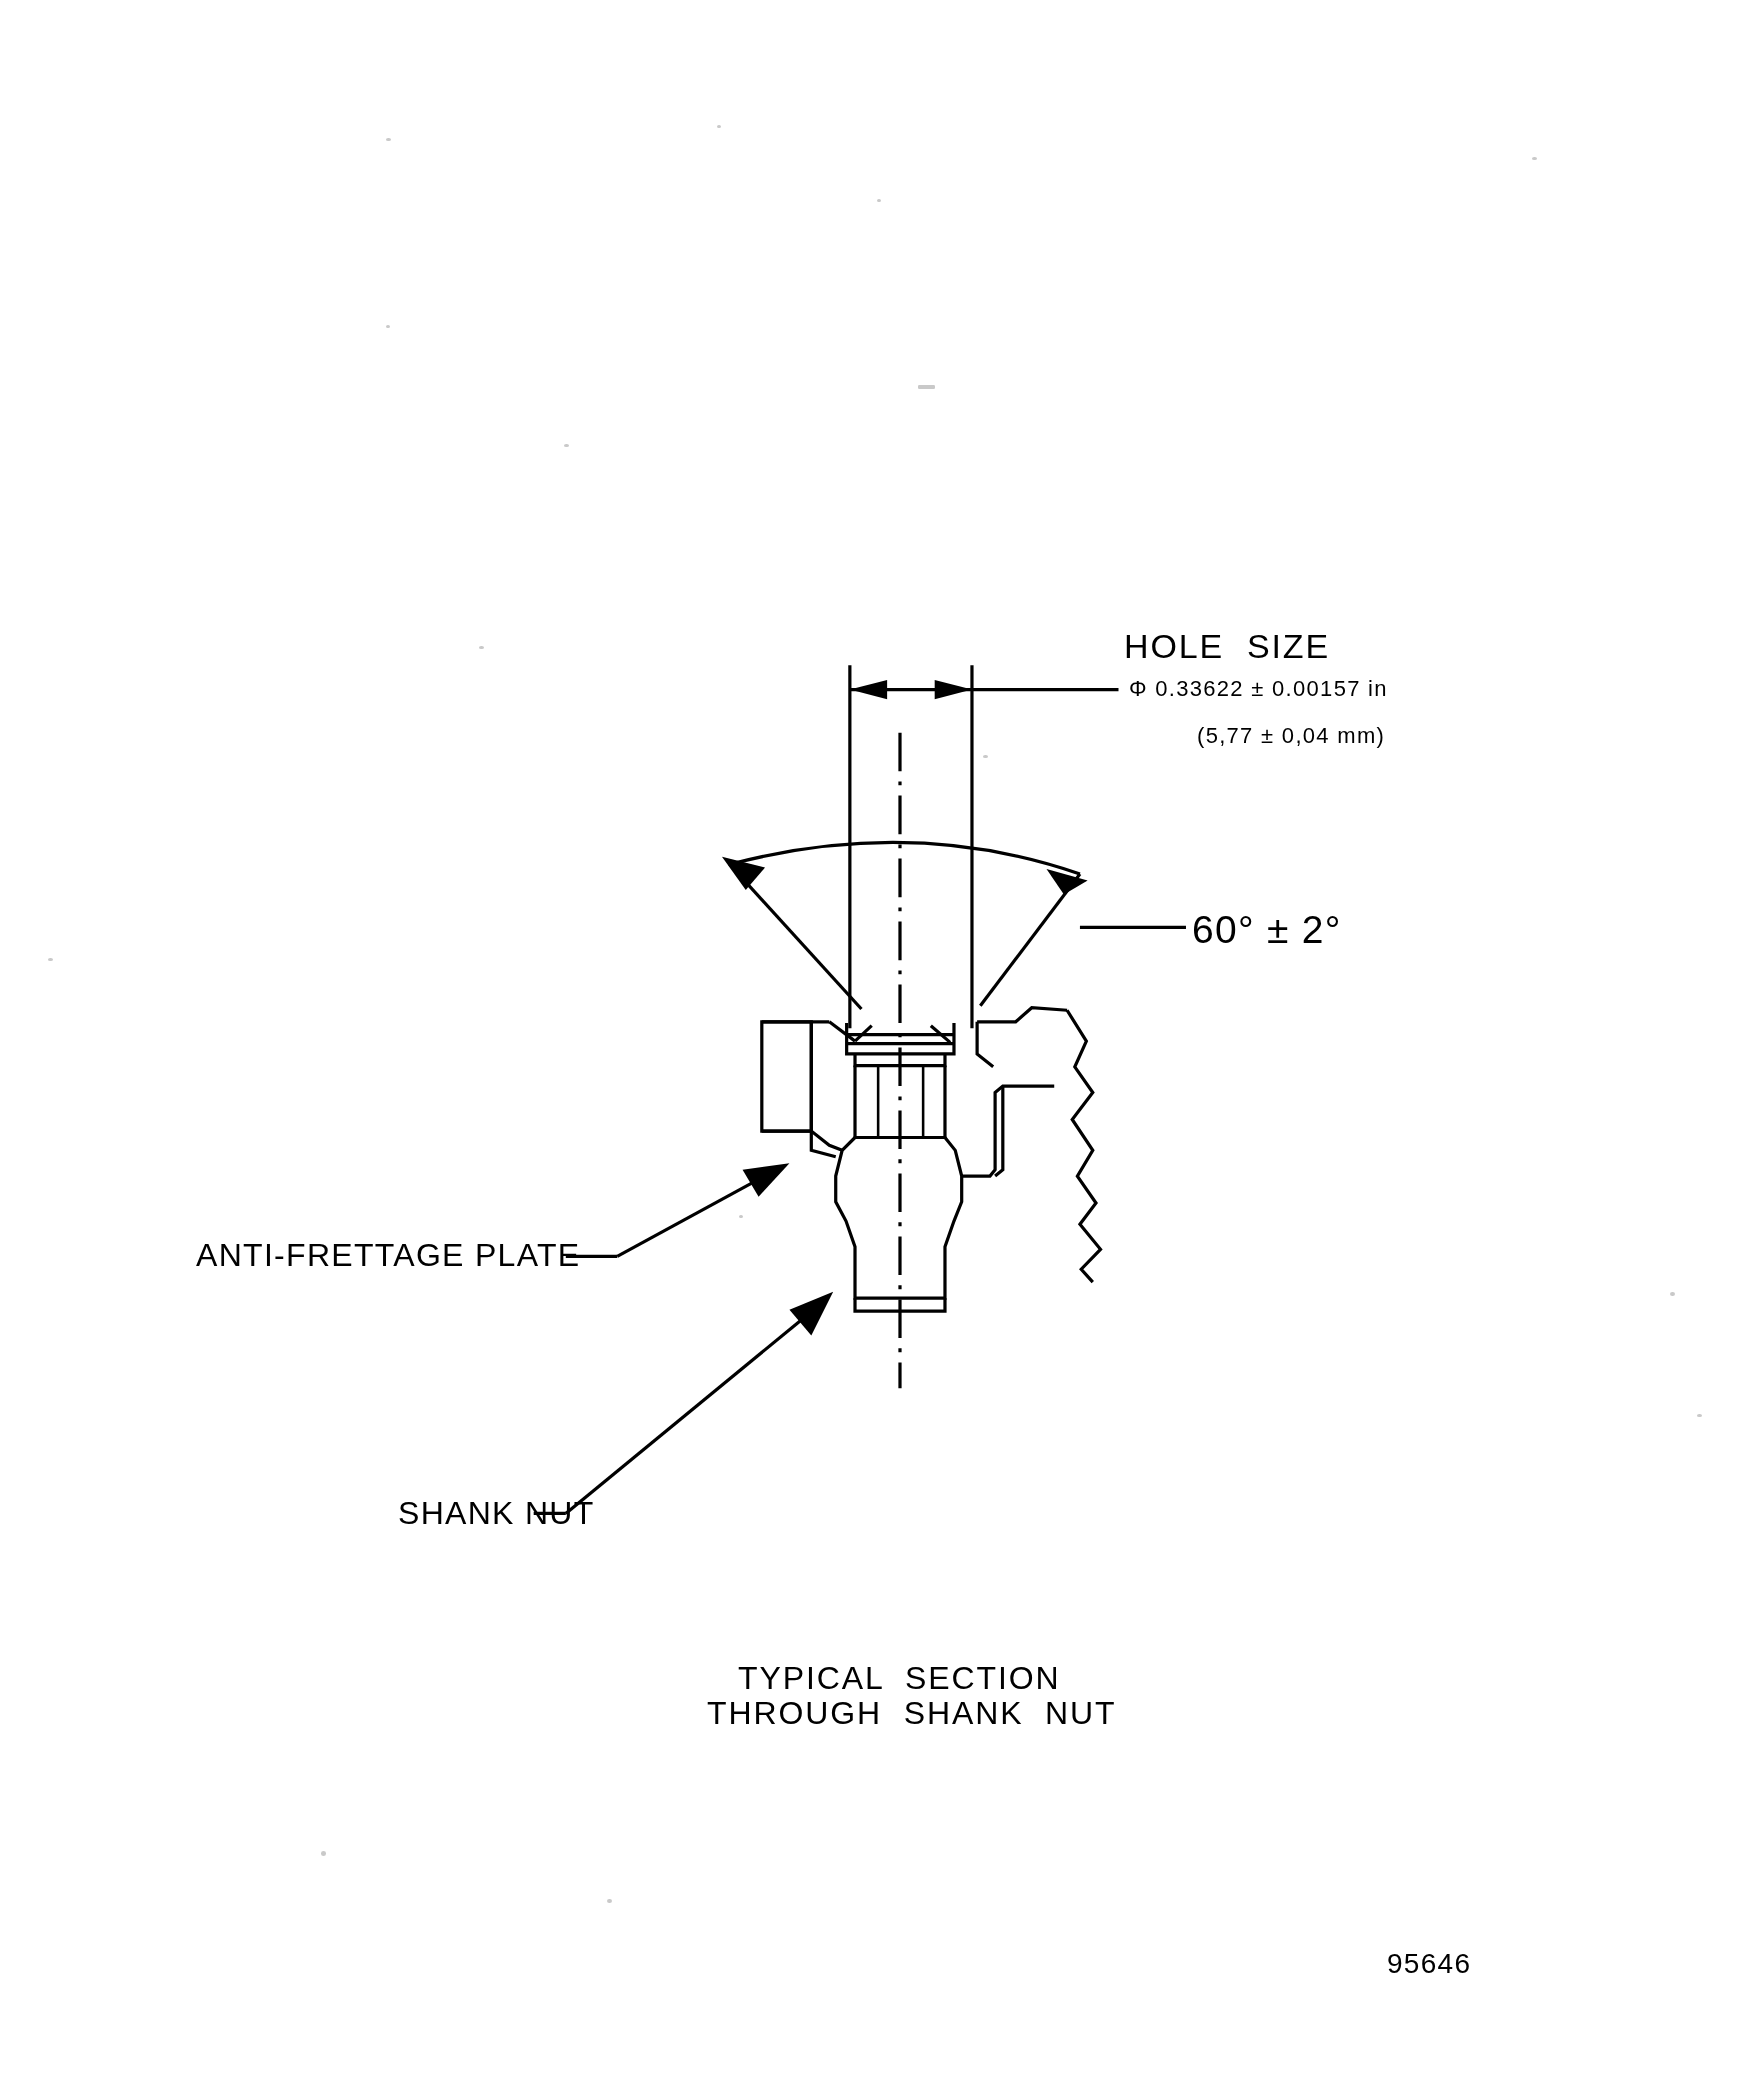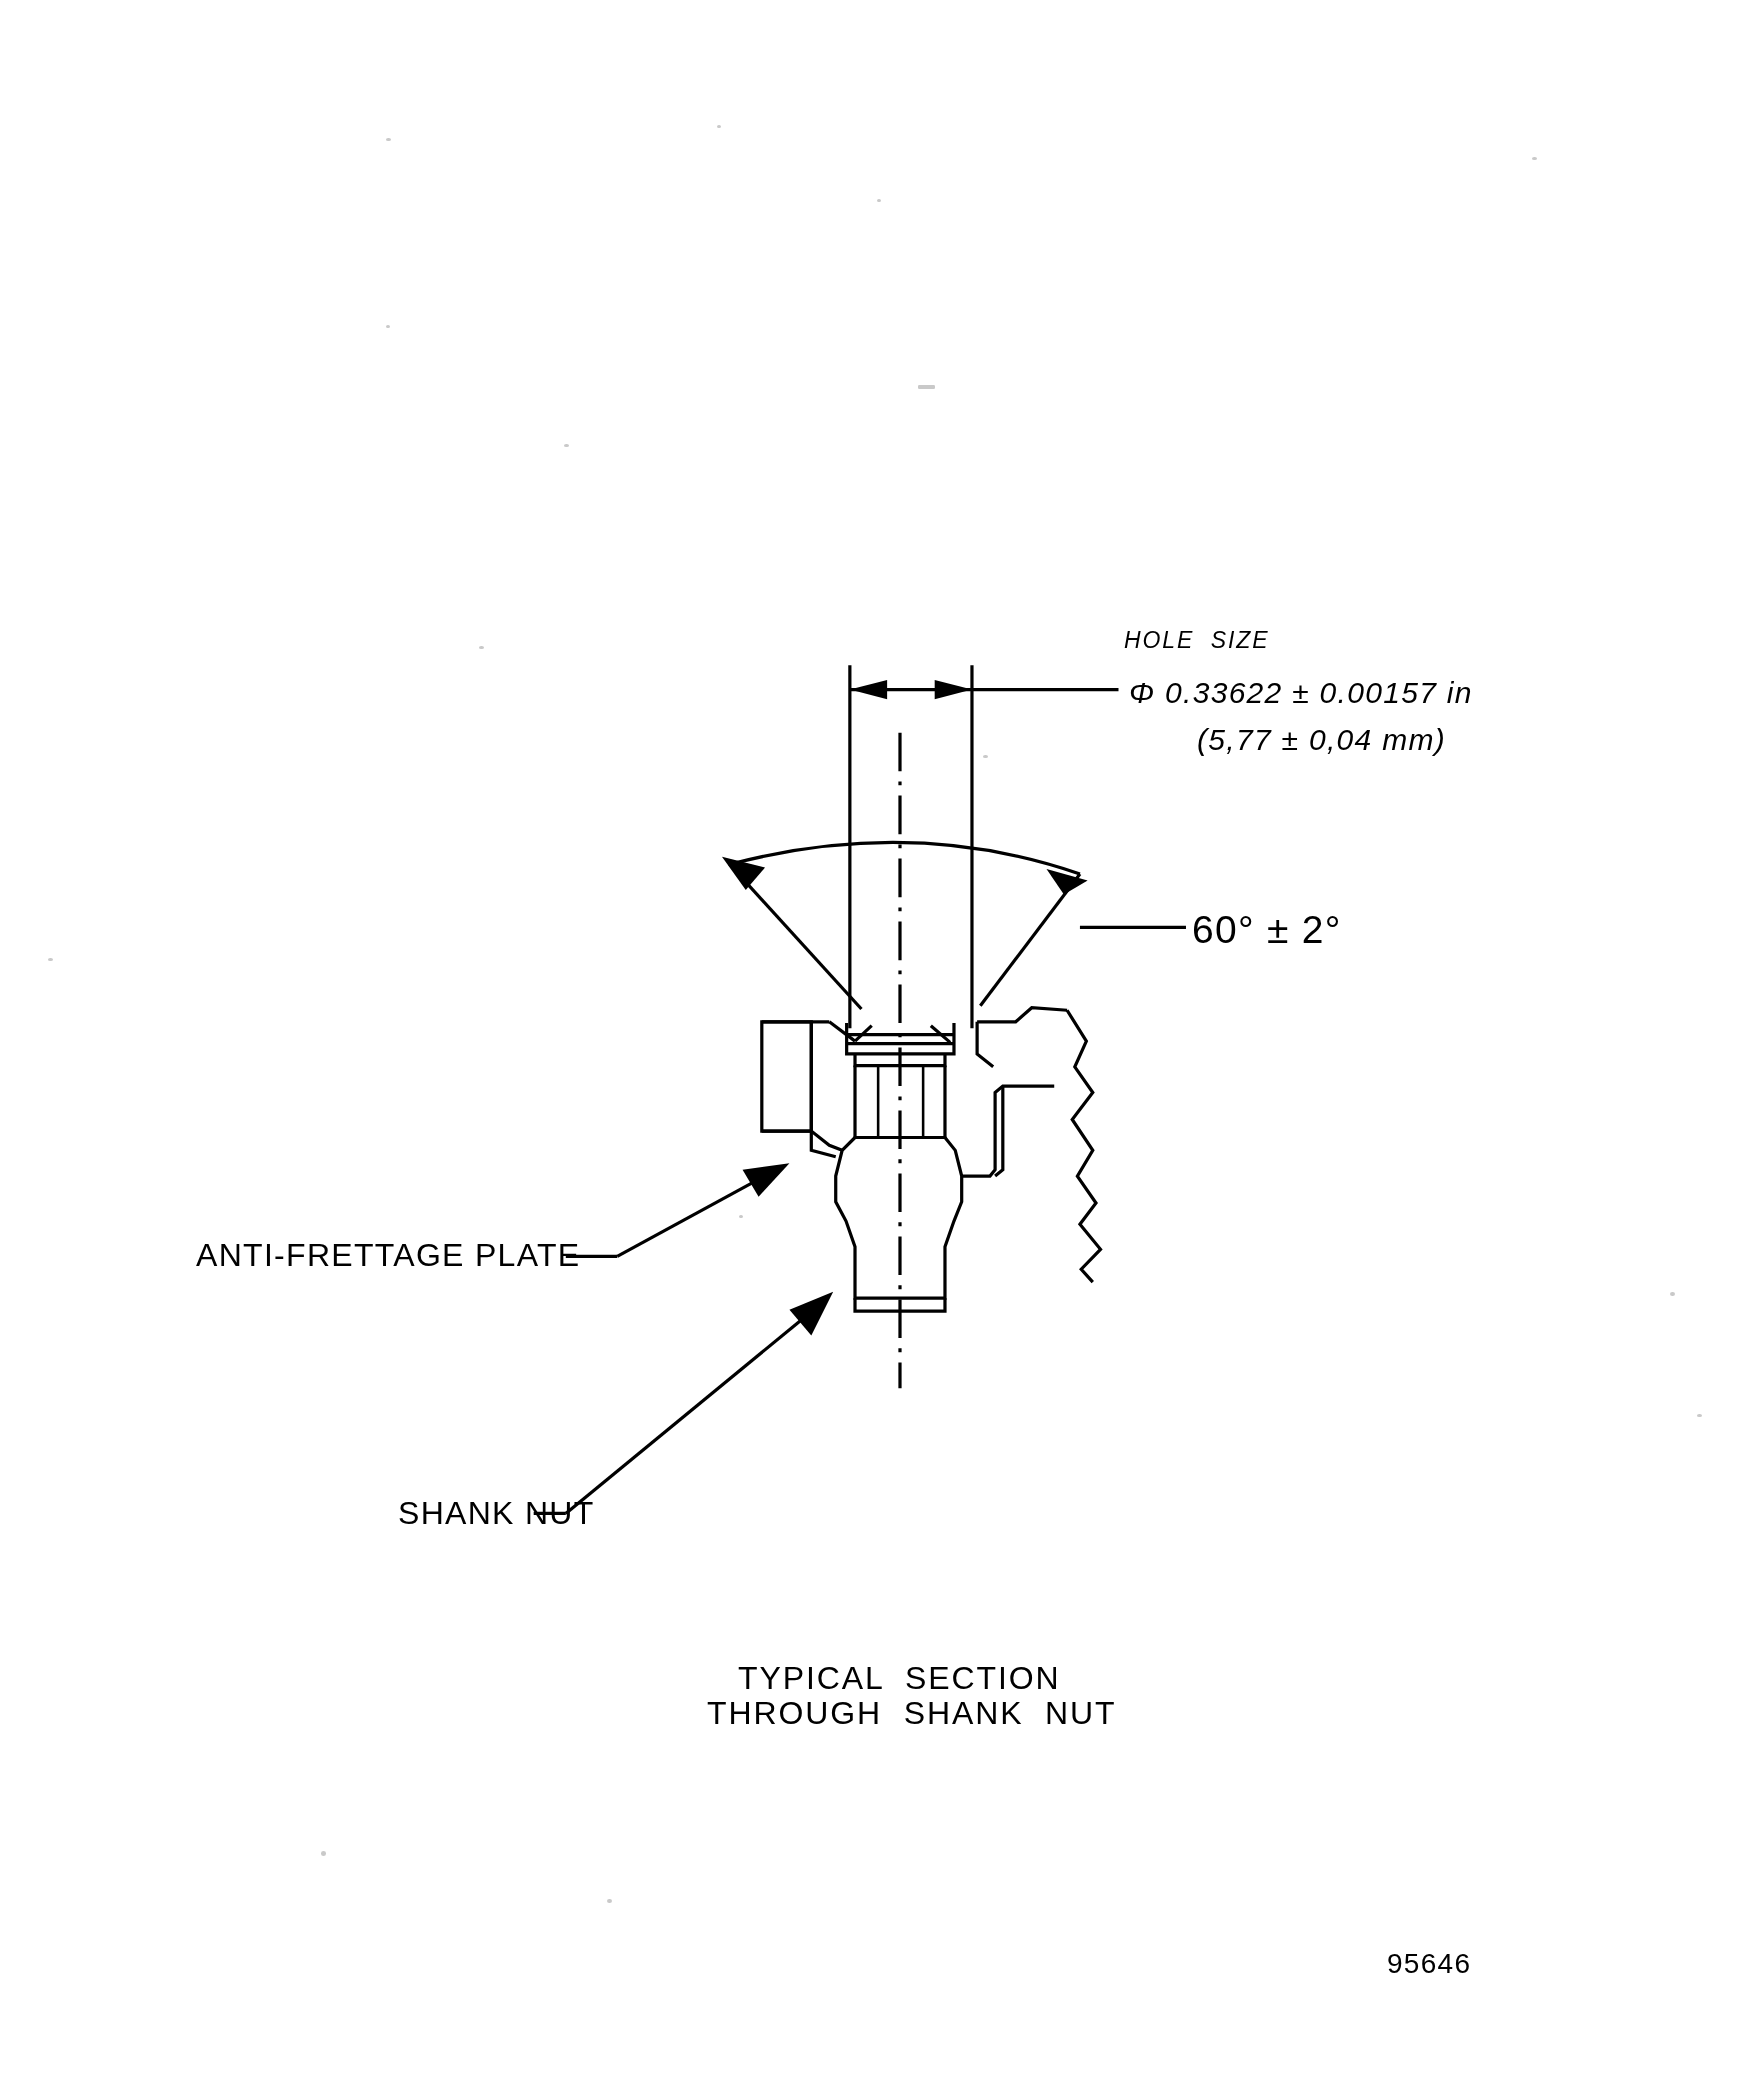--- a/index.html
+++ b/index.html
@@ -26,28 +26,26 @@
     height: 2097px;
   }
   .txt {
     position: absolute;
     white-space: pre;
     letter-spacing: 0.6px;
     font-family: "Liberation Sans", sans-serif;
     color: #000;
   }
   .dim-label {
-    font-size: 30px;
+    font-size: 22px;
     letter-spacing: 1.3px;
-    font-style: italic;
   }
   .hole-size-title {
-    font-size: 23px;
+    font-size: 34px;
     letter-spacing: 1.9px;
-    font-style: italic;
   }
   .angle-label {
     font-size: 39px;
     letter-spacing: 1.3px;
   }
   .callout {
     font-size: 32px;
     letter-spacing: 1.3px;
     margin-left: 32px;
   }

